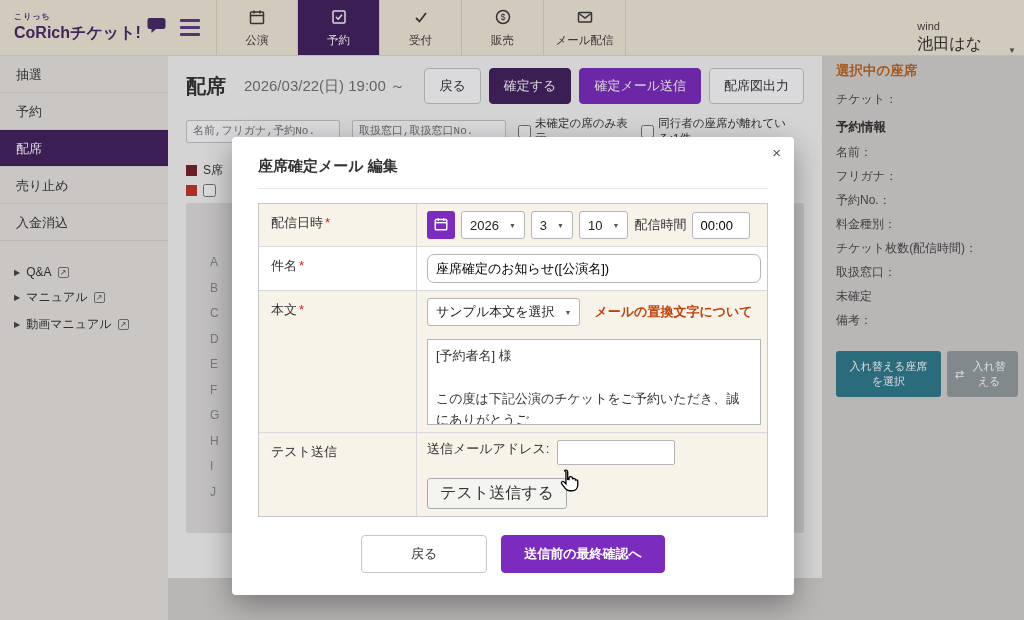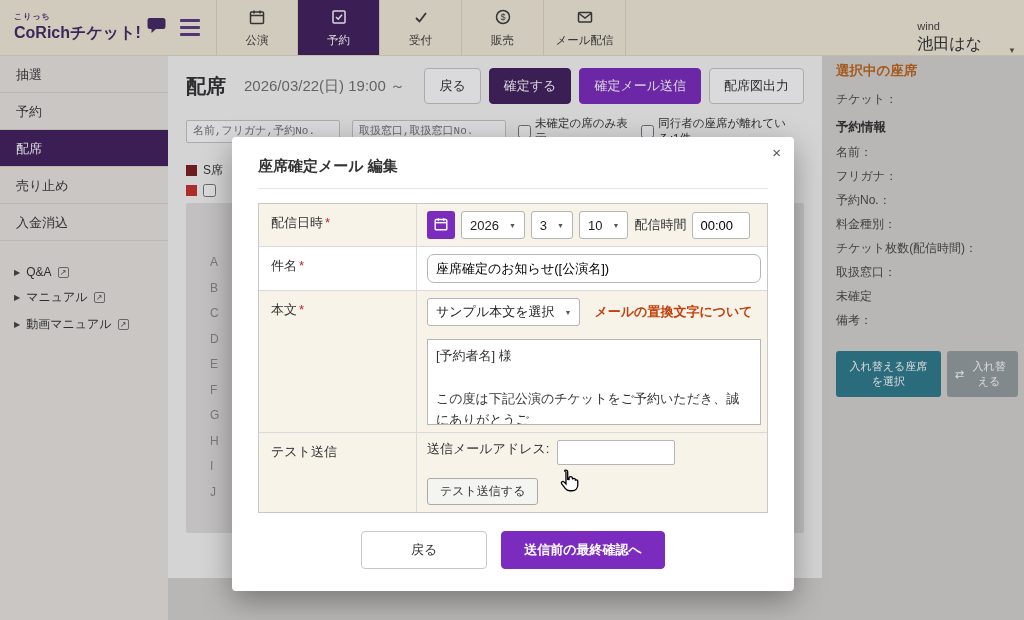--- a/index.html
+++ b/index.html
@@ -90,21 +90,21 @@
   .time-input { width:58px; height:27px; border:1px solid #b5b5b5; border-radius:3px; font-size:13px;
     padding:0 7px; font-family:inherit; }
   .subject-input { width:334px; height:29px; border:1px solid #b5b5b5; border-radius:7px; font-size:13px;
     padding:0 8px; font-family:inherit; }
   .body-top { display:flex; align-items:center; gap:14px; margin-bottom:7px; }
   .replace-link { color:#c2410c; font-weight:bold; font-size:13px; text-decoration:none; cursor:pointer; }
   .body-textarea { width:334px; height:86px; border:1px solid #b5b5b5; font-size:13px; padding:5px 8px;
     resize:none; overflow-y:scroll; font-family:inherit; line-height:1.65; color:#333; }
   .test-line { display:flex; align-items:flex-start; gap:8px; }
   .email-input { width:118px; height:25px; border:1px solid #b5b5b5; border-radius:2px; font-family:inherit; padding:0 6px; font-size:12px; }
-  .test-btn { margin-top:7px; font-size:12px; padding:4px 12px; border:1px solid #aaa; background:#f4f4f1;
+  .test-btn { margin-top:7px; font-size:16px; padding:4px 12px; border:1px solid #aaa; background:#f4f4f1;
     border-radius:3px; color:#333; cursor:pointer; font-family:Liberation Serif, serif; }
   .modal-footer { display:flex; justify-content:center; gap:14px; padding:18px 0 22px; }
   .footer-back { width:126px; }
   .footer-submit { font-weight:bold; padding:9px 22px; }
   
   .cursor { position:absolute; left:556px; top:468px; z-index:100; pointer-events:none; }
 </style>
 </head>
 <body>
 

